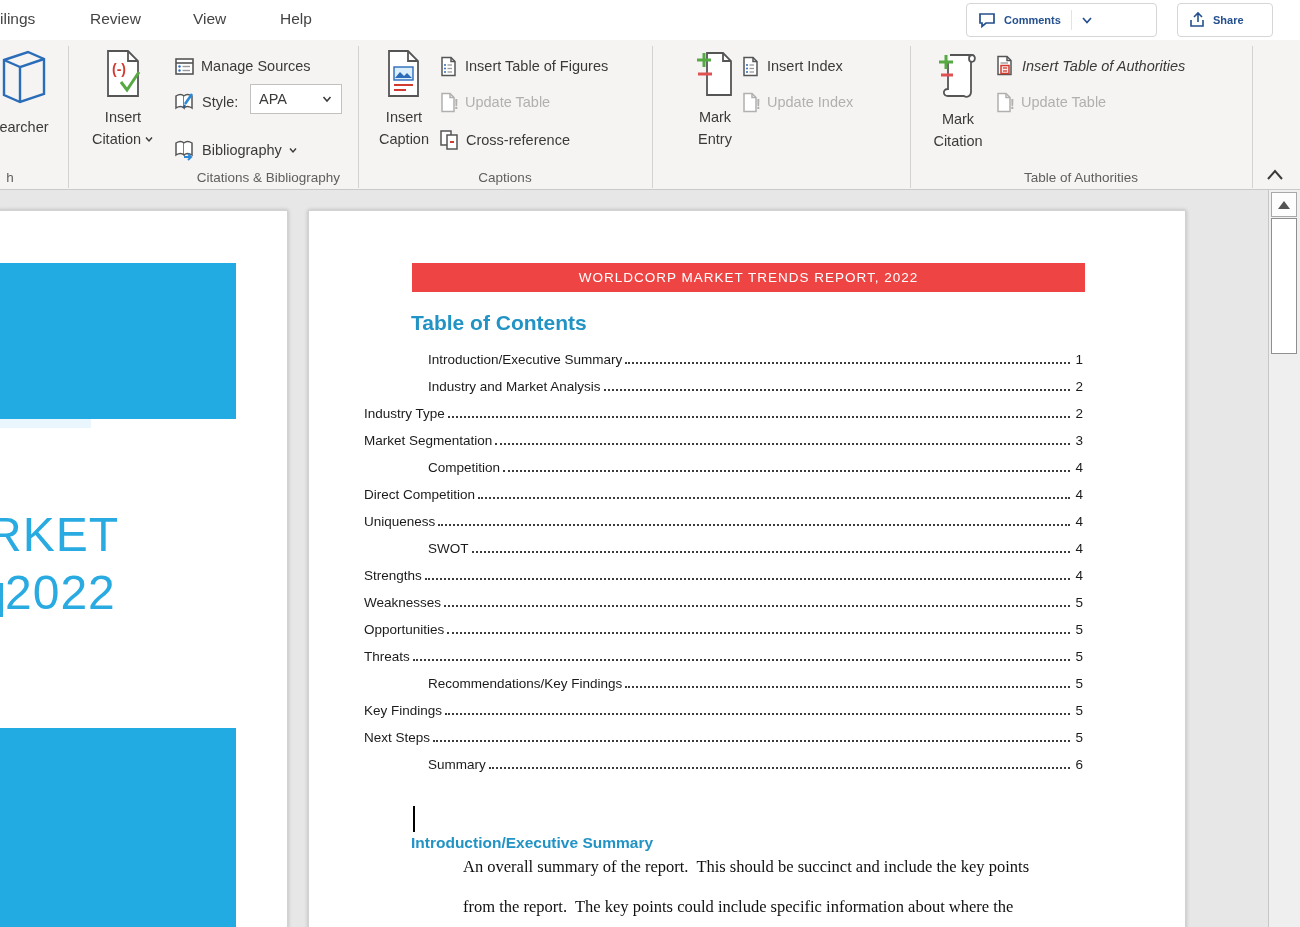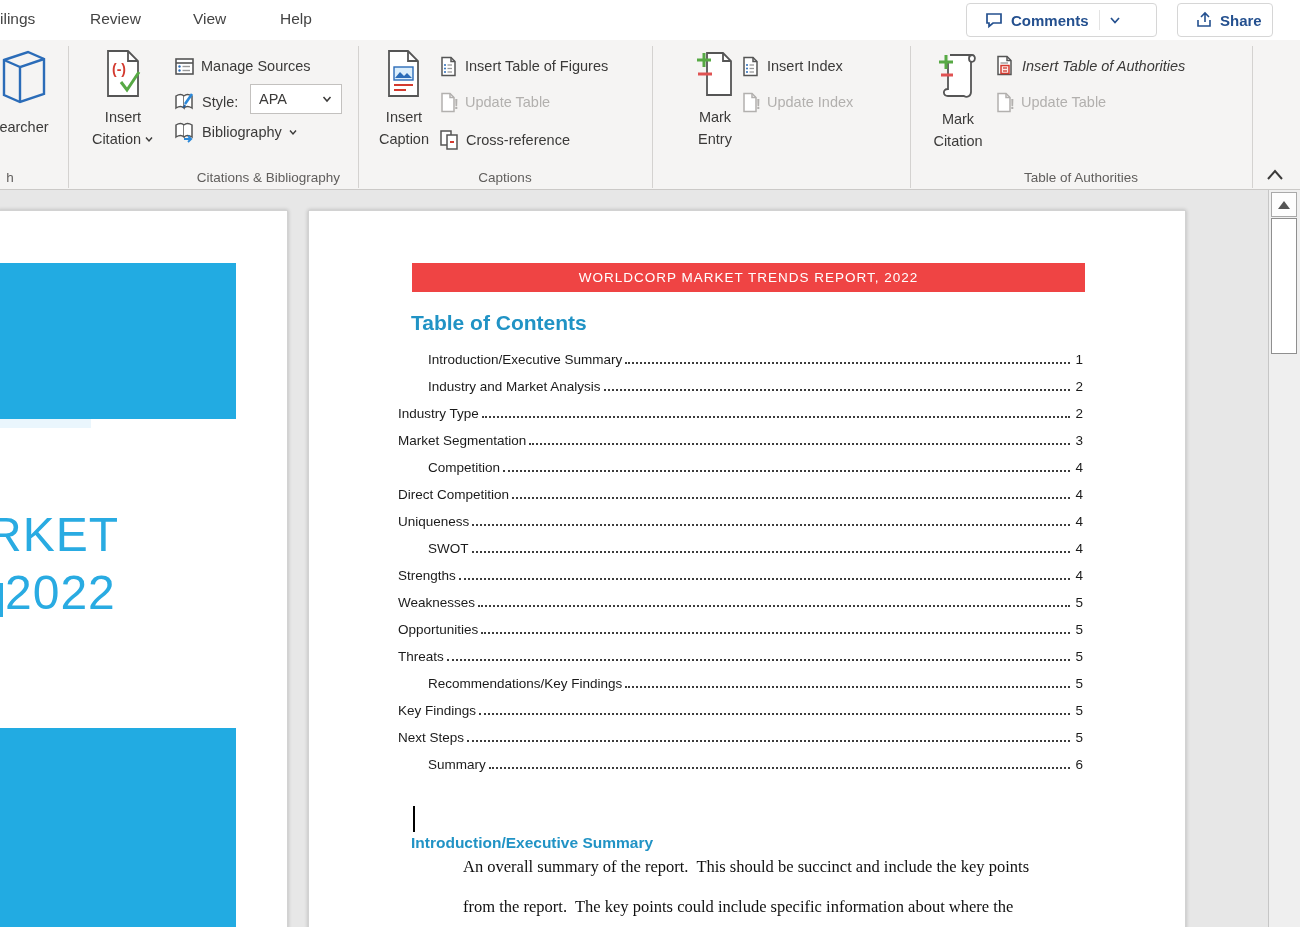--- a/index.html
+++ b/index.html
@@ -3,22 +3,22 @@
 <meta charset="utf-8">
 <style>
   * { box-sizing: border-box; margin: 0; padding: 0; }
   html,body { width:1300px; height:927px; overflow:hidden; }
   body { font-family:"Liberation Sans", sans-serif; position:relative; background:#e7e7e7; }
 
   
   .titlebar { position:absolute; left:0; top:0; width:1300px; height:40px; background:#fff; }
   .tab { position:absolute; top:10px; font-size:15.5px; color:#444; cursor:default; }
   .pill-btn { position:absolute; top:3px; height:34px; background:#fff; border:1px solid #d6d6d6;
-              border-radius:4px; display:flex; align-items:center; padding:0 17px;
-              color:#24508f; font-size:15px; font-weight:700; }
+              border-radius:4px; display:flex; align-items:center; padding:0 10px;
+              color:#24508f; font-size:11px; font-weight:700; }
   .pill-btn svg { flex:none; }
   .pill-sep { width:1px; height:20px; background:#e3e3e3; margin:0 8px 0 10px; }
 
   
   .ribbon { position:absolute; left:0; top:40px; width:1300px; height:150px; background:#f5f4f3;
             border-bottom:1px solid #cbc9c7; }
   .rsep { position:absolute; top:6px; height:142px; width:1px; background:#d4d2d0; }
   .grouplabel { position:absolute; top:130px; font-size:13.5px; color:#605e5c; text-align:center; }
   .bigbtn { position:absolute; top:2px; height:146px; display:flex; flex-direction:column;
             align-items:center; cursor:default; }
@@ -47,21 +47,21 @@
   .cover-faint { position:absolute; left:0; top:208px; width:92px; height:9px; background:#eaf6fd; }
   .cover-frag { position:absolute; left:0; top:372px; width:4px; height:34px; background:#29abe2; }
 
   
   .banner { position:absolute; left:103px; top:52px; width:673px; height:29px; background:#ef4444;
             color:#fff; font-size:13.5px; letter-spacing:1px; text-align:center; line-height:29px; }
   .tocheading { position:absolute; left:102px; top:100px; font-size:21px; font-weight:700; color:#2193c5; }
   .toclist { position:absolute; left:0; top:134px; width:878px; }
   .toc-row { height:27px; display:flex; align-items:flex-end; padding:0 104px 5px 119px;
              font-size:13.5px; color:#1b1b1b; }
-  .toc-row.lvl2 { padding-left:89px; }
+  .toc-row.lvl2 { padding-left:55px; }
   .toc-row .dots { flex:1; border-bottom:2px dotted #3c3c3c; margin:0 3px 3px 3px; }
   .toc-row .pg { min-width:10px; text-align:right; }
   .cursorbar { position:absolute; left:104px; top:595px; width:2px; height:26px; background:#000; }
   .sectheading { position:absolute; left:102px; top:623px; font-size:15.5px; font-weight:700; color:#2193c5; }
   .bodyline { position:absolute; left:154px; font-family:"Liberation Serif", serif; font-size:16.5px;
               color:#101010; white-space:pre; }
 
   
   .vscroll { position:absolute; left:1268px; top:0; width:32px; height:737px; background:#efefef;
              border-left:1px solid #c6c6c6; }
@@ -168,21 +168,21 @@
     </span>
     <span>Style:</span>
   </div>
   <div class="combo">
     <span class="val">APA</span>
     <svg width="12" height="12" viewBox="0 0 12 12">
         <polyline points="2.5,4 6,8 9.5,4" fill="none" stroke="#3b3a39" stroke-width="1.5"></polyline>
       </svg>
   </div>
 
-  <div class="smallbtn" style="left:174px; top:78px;">
+  <div class="smallbtn" style="left:174px; top:96px;">
     <span style="display:flex;">
       <svg width="22" height="22" viewBox="0 0 22 22">
           <path d="M2 4 c3-2 6-2 8 0 v12 c-2-2 -5-2 -8 0 z" fill="#fff" stroke="#555" stroke-width="1.5"></path>
           <path d="M10 4 c2-2 5-2 8 0 v12 c-3-2 -6-2 -8 0" fill="#fff" stroke="#555" stroke-width="1.5"></path>
           <path d="M10 18 h7 m-3 -3 l3.2 3 l-3.2 3" fill="none" stroke="#2b88d8" stroke-width="1.8"></path>
         </svg>
     </span>
     <span>Bibliography</span>
     <svg width="10" height="10" viewBox="0 0 10 10">
         <polyline points="2,3.5 5,7 8,3.5" fill="none" stroke="#3b3a39" stroke-width="1.4"></polyline>

